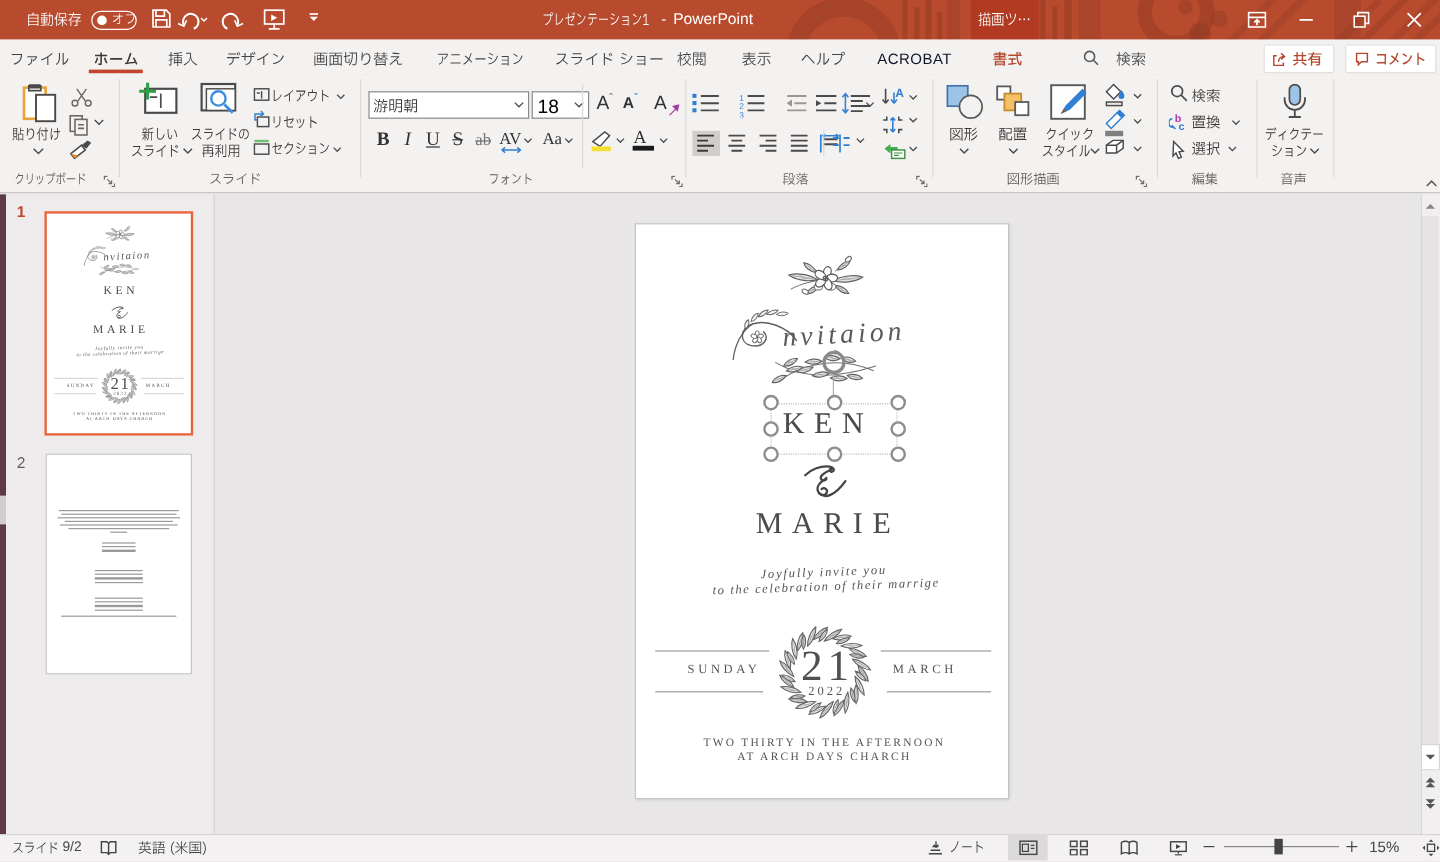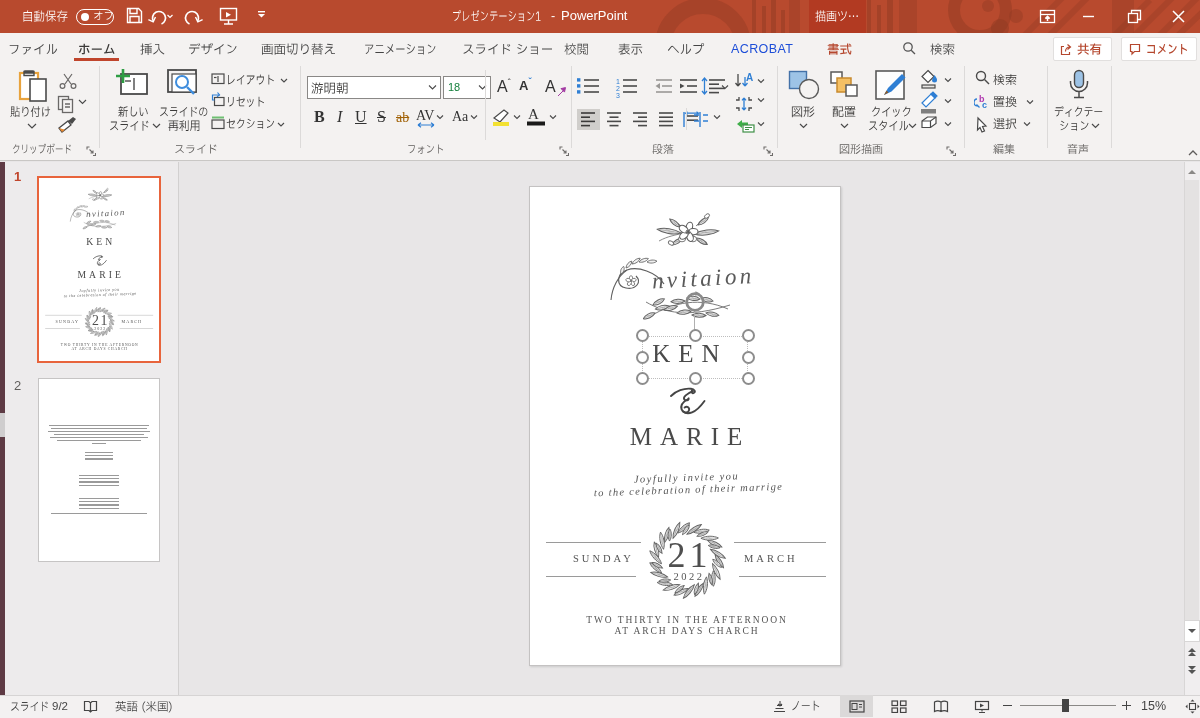--- a/index.html
+++ b/index.html
@@ -111,21 +111,21 @@
   </svg>
 <svg class="t" style="left:667.2px;top:39.8px" width="40" height="20" viewBox="0 0 40 20">
     <path transform="translate(0,13.8) scale(1.0,1)" d="M5.9 -6.7Q5.5 -7.1 5.2 -7.1Q4.9 -7.1 4.5 -6.6L1.6 -2.9L0.9 -3.7L3.9 -7.3Q4.2 -7.7 4.5 -7.9Q4.8 -8.1 5.2 -8.1Q5.5 -8.1 5.8 -7.9Q6.1 -7.7 6.4 -7.4L11.9 -1.5L11.4 -0.7Z M24.1 -4.9Q23.6 -3.1 22.5 -1.8Q21.4 -0.5 20.0 0.1H19.2V-9.7H20.1V-0.9Q22.3 -2.1 23.4 -5.3ZM16.1 -9.6H17.0V-5.8Q17.0 -3.6 16.3 -2.1Q15.6 -0.7 14.2 0.3L13.6 -0.4Q14.9 -1.3 15.5 -2.6Q16.1 -3.8 16.1 -5.8Z M37.1 -9.1Q37.1 -8.4 36.7 -8.0Q36.3 -7.6 35.6 -7.6Q35.3 -7.6 35.0 -7.7Q34.8 -4.5 33.2 -2.6Q31.6 -0.6 28.6 0.3L28.2 -0.6Q30.1 -1.2 31.4 -2.2Q32.6 -3.1 33.3 -4.5Q34.0 -5.9 34.1 -7.9H26.4V-8.8H34.1Q34.0 -8.9 34.0 -9.1Q34.0 -9.8 34.5 -10.2Q34.9 -10.6 35.6 -10.6Q36.3 -10.6 36.7 -10.2Q37.1 -9.8 37.1 -9.1ZM36.5 -9.2Q36.5 -9.6 36.2 -9.8Q36.0 -10.0 35.6 -10.0Q35.2 -10.0 34.9 -9.8Q34.7 -9.6 34.7 -9.2V-9.0Q34.7 -8.7 34.9 -8.4Q35.2 -8.2 35.6 -8.2Q36.0 -8.2 36.2 -8.4Q36.5 -8.7 36.5 -9.0Z" fill="#444"></path>
   </svg>
 <svg class="t" style="left:827.0px;top:39.8px" width="27" height="20" viewBox="0 0 27 20">
     <path transform="translate(0,13.8) scale(1.0,1)" d="M6.7 -5.1V-4.5H11.9V-3.7H0.6V-4.5H5.6V-5.1H1.3V-5.8H5.6V-6.4H1.7V-7.2H5.6V-7.8H0.7V-8.6H5.6V-9.1H1.7V-9.9H5.6V-10.6H6.7V-9.9H10.7V-8.6H11.8V-7.8H10.7V-6.4H6.7V-5.8H11.2V-5.1ZM9.6 -9.1H6.7V-8.6H9.6ZM9.6 -7.8H6.7V-7.2H9.6ZM3.1 1.0H2.0V-3.1H10.5V1.0H9.4V0.5H3.1ZM9.4 -1.7V-2.3H3.1V-1.7ZM3.1 -0.9V-0.3H9.4V-0.9Z M23.4 -3.3 24.4 -2.7 24.1 -0.2Q24.1 0.3 23.8 0.5Q23.6 0.7 23.2 0.7Q22.8 0.7 22.4 0.4Q21.3 -0.5 20.7 -2.5Q20.1 -4.5 20.0 -7.2H13.2V-8.3H20.0V-8.3V-10.4H21.1V-8.3H24.4V-7.2H21.1Q21.2 -4.7 21.8 -3.0Q22.3 -1.3 23.1 -0.6ZM23.2 -8.4Q22.9 -8.7 22.4 -9.0Q21.9 -9.4 21.4 -9.6L22.0 -10.4Q22.5 -10.1 23.0 -9.8Q23.5 -9.5 23.9 -9.2ZM17.1 -1.2Q18.8 -1.4 20.1 -1.6L20.1 -0.6Q18.9 -0.3 17.1 -0.0Q15.3 0.2 13.4 0.4L13.2 -0.8Q14.5 -0.9 15.9 -1.0V-4.1H13.5V-5.2H19.4V-4.1H17.1Z" fill="#b5472e"></path>
   </svg>
 <svg class="t" style="left:929.5px;top:39.8px" width="27" height="20" viewBox="0 0 27 20">
     <path transform="translate(0,13.8) scale(1.0,1)" d="M4.5 -4.0 4.0 -3.5 3.1 -5.4Q3.1 -5.5 3.1 -5.5Q3.0 -5.5 3.0 -5.4V0.9H2.3V-5.6H2.2Q2.1 -3.6 0.9 -1.9L0.5 -2.5Q1.2 -3.6 1.7 -4.8Q2.1 -6.1 2.2 -7.4H0.6V-8.1H2.3V-10.4H3.0V-8.1H4.4V-7.4H3.0V-5.7H3.1L3.3 -5.9Q3.4 -6.0 3.5 -6.0Q3.5 -6.0 3.6 -5.8ZM8.0 -10.0Q7.8 -9.1 6.9 -8.4Q6.1 -7.6 4.8 -6.9L4.5 -7.5Q5.7 -8.2 6.5 -8.9Q7.3 -9.7 7.6 -10.4H8.5Q8.8 -9.6 9.7 -8.9Q10.6 -8.2 12.1 -7.4L11.7 -6.7Q10.1 -7.6 9.2 -8.4Q8.3 -9.1 8.1 -10.0ZM8.5 -2.6Q8.8 -1.8 9.6 -1.1Q10.4 -0.4 11.7 0.3L11.4 1.0Q9.9 0.2 9.0 -0.7Q8.1 -1.5 8.0 -2.4H8.0Q7.9 -1.5 7.0 -0.7Q6.2 0.2 4.8 1.0L4.5 0.3Q6.9 -1.0 7.5 -2.6H5.0V-5.7H7.6V-6.8H6.0V-7.5H10.2V-6.8H8.3V-5.7H11.2V-2.6ZM5.7 -3.3H7.6Q7.6 -3.4 7.6 -3.6V-5.0H5.7ZM10.5 -5.0H8.3V-3.6Q8.3 -3.4 8.4 -3.3H10.5Z M24.4 -8.6H19.0V-7.4H24.1V-5.0H23.3V-6.7H19.2Q18.0 -5.5 16.9 -4.7Q17.5 -4.4 18.1 -3.9Q19.7 -5.0 21.1 -6.3L21.7 -5.8Q19.9 -4.2 18.1 -3.1Q20.3 -3.2 22.4 -3.4Q21.9 -3.9 21.4 -4.4L21.9 -4.8Q23.1 -3.7 24.2 -2.4L23.7 -1.9Q23.4 -2.2 23.0 -2.8Q21.1 -2.6 19.1 -2.5V0.9H18.2V-2.4Q15.9 -2.3 13.5 -2.3L13.4 -3.0Q15.1 -3.0 16.7 -3.1Q17.1 -3.3 17.5 -3.5Q16.3 -4.3 14.9 -5.1L15.4 -5.7Q16.0 -5.3 16.2 -5.1Q17.3 -5.9 18.2 -6.7H14.2V-5.0H13.4V-7.4H18.3V-8.6H13.1V-9.3H18.3V-10.4H19.0V-9.3H24.4ZM20.9 -1.9Q22.6 -1.0 24.2 0.1L23.7 0.7Q22.4 -0.3 20.4 -1.3ZM13.4 -0.0Q15.3 -0.8 16.4 -1.9L17.0 -1.4Q15.9 -0.3 13.8 0.6Z" fill="#444"></path>
   </svg>
-<div class="ab" style="left:731px;top:41.5px;font-size:12.5px;color:#1d4ed8;letter-spacing:0.4px">ACROBAT</div>
+<div class="ab" style="left:731px;top:41.5px;font-size:12.5px;color:#0f172a;letter-spacing:0.4px">ACROBAT</div>
 <div class="ab" style="left:74px;top:58px;width:45px;height:3px;background:#c0452c"></div>
 <svg class="ab" style="left:902px;top:41px" width="14" height="14" viewBox="0 0 14 14">
     <circle cx="6" cy="6" r="4.2" fill="none" stroke="#555" stroke-width="1.3"></circle>
     <line x1="9.2" y1="9.2" x2="13" y2="13" stroke="#555" stroke-width="1.3"></line>
   </svg>
 <div class="ab" style="left:1053px;top:37px;width:59px;height:24px;background:#fff;border:1px solid #e1dfde;border-radius:2px"></div>
 <div class="ab" style="left:1121px;top:37px;width:76px;height:24px;background:#fff;border:1px solid #e1dfde;border-radius:2px"></div>
 <svg class="ab" style="left:1059px;top:42px" width="14" height="14" viewBox="0 0 14 14">
 <g fill="none" stroke="#b5472e" stroke-width="1.2">
       <path d="M5 4.5H2.5v8h8V10"></path>
@@ -246,35 +246,35 @@
     <path d="M1 2l3 3 3-3" fill="none" stroke="#4a4a4a" stroke-width="1.1"></path>
   </svg>
 <div class="ab" style="left:307px;top:76px;width:134px;height:23px;background:#fff;border:1px solid #8a8886"></div>
 <svg class="t" style="left:311.0px;top:79.2px" width="40" height="20" viewBox="0 0 40 20">
     <path transform="translate(0,13.8) scale(1.0,1)" d="M2.9 -8.3Q1.9 -9.3 1.1 -9.9L1.5 -10.4Q2.4 -9.8 3.3 -8.9ZM4.8 -6.5Q4.8 -6.0 4.8 -5.8H7.0Q7.0 -2.2 6.8 -0.5Q6.7 0.2 6.4 0.5Q6.1 0.8 5.5 0.8H4.9L4.7 0.1H5.4Q5.8 0.1 5.9 -0.1Q6.1 -0.3 6.1 -0.7Q6.3 -2.4 6.3 -5.0H4.8Q4.7 -3.2 4.3 -1.7Q4.0 -0.3 3.2 1.0L2.6 0.5Q3.5 -0.9 3.8 -2.5Q4.1 -4.0 4.1 -6.3V-7.8H3.1V-8.5H4.8V-10.4H5.6V-8.5H7.4V-7.8H4.8ZM11.9 -7.9H8.5Q8.1 -6.9 7.4 -6.1L6.8 -6.5Q7.4 -7.3 7.8 -8.2Q8.2 -9.1 8.5 -10.4L9.2 -10.2Q9.0 -9.4 8.8 -8.7H11.9ZM2.4 -5.2Q1.6 -6.1 0.5 -6.9L0.9 -7.5Q1.4 -7.1 2.0 -6.6Q2.5 -6.2 2.9 -5.7ZM12.0 -3.5V-2.8H10.0V-0.0Q10.0 0.4 9.8 0.6Q9.6 0.8 9.2 0.8H8.0L7.8 0.1H9.2V-2.8H7.5V-3.5H9.2V-4.4Q10.2 -5.1 10.7 -5.7H7.9V-6.4H11.6V-5.9Q11.3 -5.4 10.9 -4.9Q10.5 -4.5 10.0 -4.1V-3.5ZM2.9 -3.6Q2.6 -2.5 2.2 -1.3Q1.8 -0.1 1.2 0.8L0.6 0.4Q1.6 -1.2 2.2 -3.8Z M18.8 -10.0H24.0V-0.2Q24.0 0.3 23.8 0.5Q23.6 0.7 23.1 0.7H21.0L20.7 -0.1H23.2V-3.2H19.4Q19.2 -2.0 18.9 -1.1Q18.5 -0.1 17.8 0.9L17.1 0.4Q17.8 -0.6 18.2 -1.5Q18.5 -2.5 18.7 -3.6Q18.8 -4.8 18.8 -6.6ZM13.5 -10.0H17.4V-1.3H14.3V-0.1H13.5ZM16.7 -6.2V-9.3H14.3V-6.2ZM23.2 -7.0V-9.3H19.6V-7.0ZM23.2 -3.9V-6.3H19.6Q19.6 -4.9 19.5 -3.9ZM14.3 -5.5V-2.0H16.7V-5.5Z M28.9 -1.7H31.4V-1.0H28.9V0.9H28.2V-1.0H25.6V-1.7H28.2V-2.9H26.2V-7.4H28.2V-8.5H25.7V-9.2H28.2V-10.4H28.9V-9.2H31.5V-8.5H28.9V-7.4H31.0V-2.9H28.9ZM32.2 -10.0H36.5V-0.2Q36.5 0.3 36.3 0.5Q36.1 0.7 35.7 0.7H33.9L33.7 -0.1H35.7V-3.2H32.8Q32.6 -2.0 32.3 -1.0Q32.0 -0.1 31.4 0.9L30.8 0.4Q31.4 -0.5 31.7 -1.5Q32.0 -2.4 32.1 -3.6Q32.2 -4.7 32.2 -6.5ZM35.7 -7.0V-9.3H32.9V-7.0ZM30.3 -6.7H26.9V-5.5H30.3ZM35.7 -3.9V-6.3H32.9Q32.9 -5.0 32.9 -3.9ZM26.9 -4.9V-3.6H30.3V-4.9Z" fill="#3b3a39"></path>
   </svg>
 <svg class="ab" style="left:428px;top:84px" width="10" height="8" viewBox="0 0 10 8">
     <path d="M1 1.5l3.5 3.5L8 1.5" fill="none" stroke="#4a4a4a" stroke-width="1.1"></path>
   </svg>
 <div class="ab" style="left:443px;top:76px;width:48px;height:23px;background:#fff;border:1px solid #8a8886"></div>
-<div class="ab" style="left:448px;top:81px;font-size:11px;color:#15803d">18</div>
+<div class="ab" style="left:448px;top:81px;font-size:16px;color:#000000">18</div>
 <svg class="ab" style="left:478px;top:84px" width="10" height="8" viewBox="0 0 10 8">
     <path d="M1 1.5l3.5 3.5L8 1.5" fill="none" stroke="#4a4a4a" stroke-width="1.1"></path>
   </svg>
 <div class="ab" style="left:497px;top:78px;font-size:16px;color:#333;font-weight:normal;font-family:'Liberation Sans'">A<span style="font-size:9px;position:relative;top:-7px;color:#444">ˆ</span></div>
 <div class="ab" style="left:519px;top:78px;font-size:13px;color:#333;font-weight:bold">A<span style="font-size:9px;position:relative;top:-6px;color:#2f7fd4">ˇ</span></div>
 <div class="ab" style="left:545px;top:78px;font-size:16px;color:#333">A</div>
 <svg class="ab" style="left:556px;top:86px" width="12" height="12" viewBox="0 0 12 12">
     <path d="M2 10l7-7M5 2.6l4.5-1 -1 4.5z" fill="#a33ba3" stroke="#a33ba3" stroke-width="1"></path>
   </svg>
 <div class="ab" style="left:314px;top:108px;font-size:16px;font-weight:bold;color:#333;font-family:'Liberation Serif',serif">B</div>
 <div class="ab" style="left:337px;top:108px;font-size:16px;font-style:italic;color:#333;font-family:'Liberation Serif',serif">I</div>
 <div class="ab" style="left:355px;top:108px;font-size:16px;text-decoration:underline;color:#333;font-family:'Liberation Serif',serif">U</div>
 <div class="ab" style="left:377px;top:108px;font-size:16px;text-decoration:line-through;color:#333;font-family:'Liberation Serif',serif">S</div>
-<div class="ab" style="left:396px;top:110px;font-size:14px;text-decoration:line-through;color:#a16207;font-family:'Liberation Serif',serif">ab</div>
+<div class="ab" style="left:396px;top:110px;font-size:14px;text-decoration:line-through;color:#737373;font-family:'Liberation Serif',serif">ab</div>
 <svg class="ab" style="left:416px;top:108px" width="26" height="22" viewBox="0 0 26 22">
 <text x="0" y="12" font-family="Liberation Serif" font-size="14" fill="#333">AV</text>
 <path d="M2 17h16M2 17l3-2.2M2 17l3 2.2M18 17l-3-2.2M18 17l-3 2.2" stroke="#2f7fd4" stroke-width="1.2" fill="none"></path>
 </svg>
 <svg class="ab" style="left:436px;top:114px" width="10" height="8" viewBox="0 0 10 8">
     <path d="M1 1.5l3 3 3-3" fill="none" stroke="#4a4a4a" stroke-width="1.1"></path>
   </svg>
 <div class="ab" style="left:452px;top:109px;font-size:14px;color:#333;font-family:'Liberation Serif',serif">Aa</div>
 <svg class="ab" style="left:470px;top:114px" width="10" height="8" viewBox="0 0 10 8">
     <path d="M1 1.5l3 3 3-3" fill="none" stroke="#4a4a4a" stroke-width="1.1"></path>

